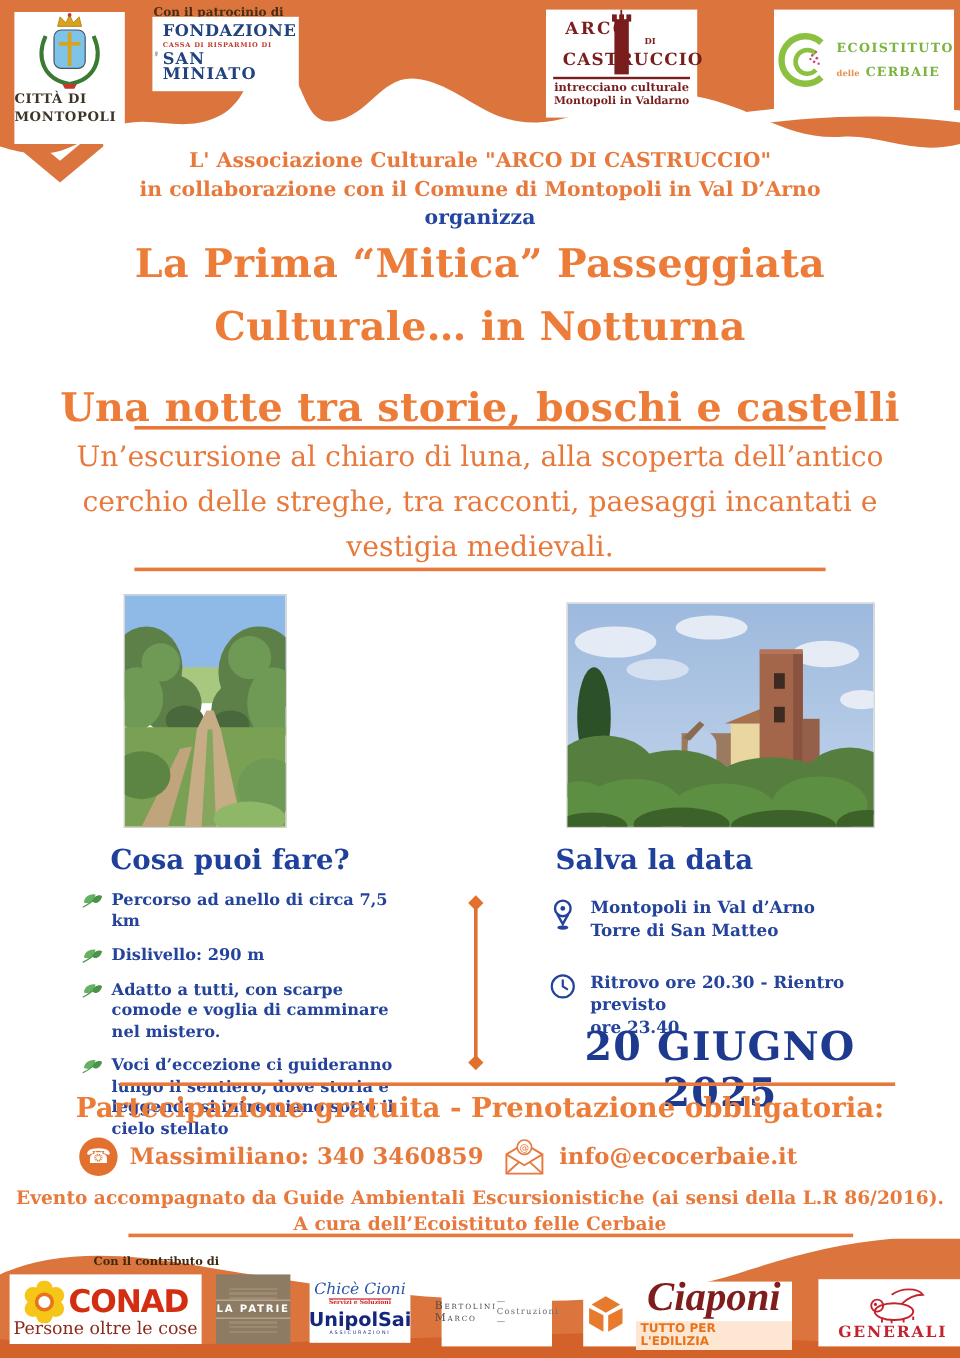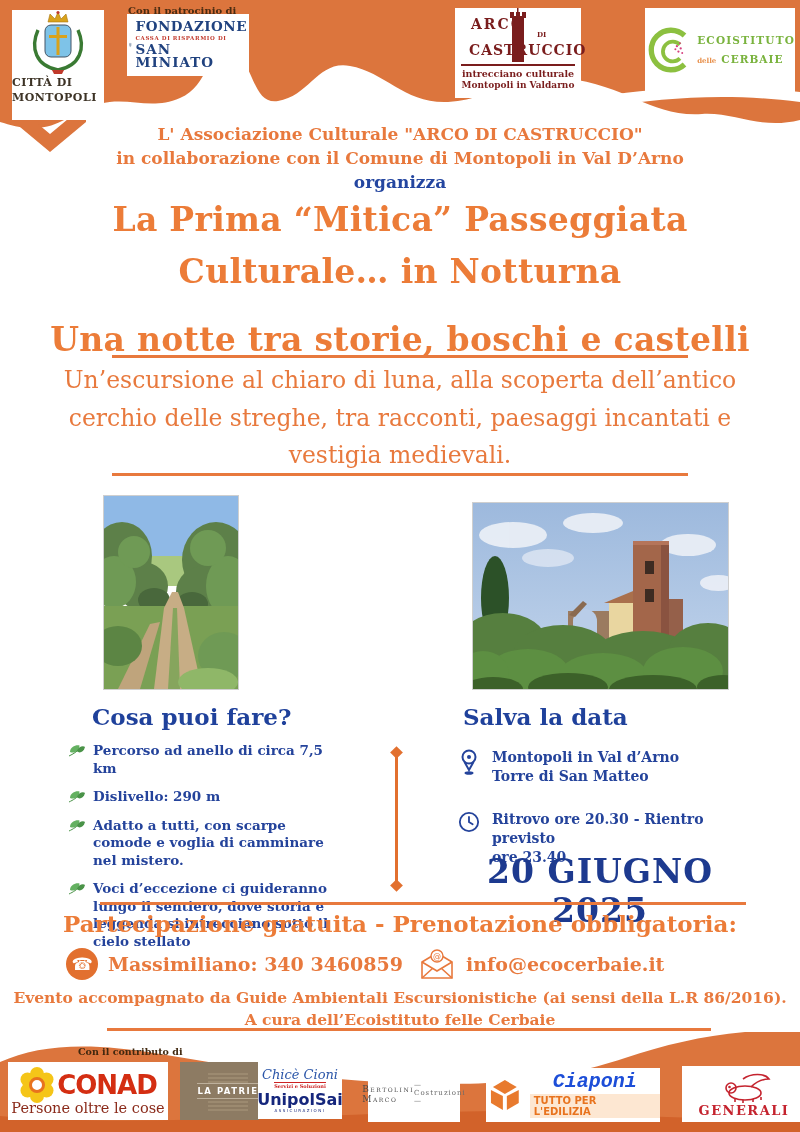--- a/index.html
+++ b/index.html
@@ -55,35 +55,35 @@
     display:flex;align-items:center;justify-content:center;font-size:17px;font-family:"DejaVu Sans",sans-serif;}
   .note{width:800px;text-align:center;font-size:15.5px;font-weight:bold;color:#E8793D;}
   
   #footer-svg{position:absolute;left:0;top:1032px;z-index:1;}
   #contribution{top:1046px;left:78px;font-size:9.5px;font-weight:bold;color:#40280f;z-index:2;}
   .sp-card{position:absolute;background:#fff;z-index:2;display:flex;align-items:center;justify-content:center;}
   #sp-conad{top:1062px;left:8px;width:160px;height:58px;flex-direction:column;}
   .conad-row{display:flex;align-items:center;gap:2px;}
   .conad-name{font-family:"DejaVu Sans",sans-serif;font-size:26px;font-weight:bold;color:#d42e12;letter-spacing:-1px;}
   .conad-tag{font-size:14.5px;color:#8a2a1a;margin-top:-3px;}
-  #sp-patrie{top:1062px;left:180px;width:62px;height:58px;background:#8d7b63;flex-direction:column;padding-left:17px;}
+  #sp-patrie{top:1062px;left:180px;width:62px;height:58px;background:#8d7b63;flex-direction:column;}
   .patrie-name{color:#fff;font-family:"DejaVu Sans",sans-serif;font-size:8.5px;font-weight:bold;letter-spacing:1.5px;
     border-top:1px solid #bdb09c;border-bottom:1px solid #bdb09c;padding:2px 0;}
   .patrie-pat{width:40px;height:12px;background:repeating-linear-gradient(0deg,#9c8a70 0 2px,#8d7b63 2px 4px);}
   #sp-unipol{top:1062px;left:258px;width:84px;height:57px;flex-direction:column;line-height:1;}
   .cioni-script{font-style:italic;font-size:13px;color:#2a55a8;}
   .cioni-sub{font-size:5px;color:#cc2222;font-weight:bold;border-top:1px solid #cc2222;padding-top:1px;margin:1px 0 3px;}
   .unipol-name{font-family:"DejaVu Sans",sans-serif;font-size:16px;font-weight:bold;color:#15267c;}
   .unipol-sub{font-family:"DejaVu Sans",sans-serif;font-size:4px;letter-spacing:1.5px;color:#15267c;margin-top:1px;}
   #sp-bertolini{top:1064px;left:368px;width:92px;height:58px;flex-direction:row;}
   .bert-name{font-size:9px;letter-spacing:1.5px;color:#4a4a4a;font-variant:small-caps;margin-top:2px;}
   .bert-sub{font-size:7px;letter-spacing:1px;color:#6a6a6a;}
   #sp-ciaponi{top:1068px;left:486px;width:174px;height:54px;gap:6px;}
   .ciap-col{display:flex;flex-direction:column;align-items:center;}
-  .ciap-name{font-family:Liberation Mono, monospace;font-style:italic;font-size:20px;font-weight:bold;color:#1d4ed8;line-height:1;}
+  .ciap-name{font-family:Liberation Serif, serif;font-style:italic;font-size:34px;font-weight:bold;color:#7f1d1d;line-height:1;}
   .ciap-tag{font-family:"DejaVu Sans",sans-serif;font-size:10px;font-weight:bold;color:#e8731e;background:#fde7d2;
     padding:1px 4px;margin-top:2px;}
   #sp-generali{top:1066px;left:682px;width:124px;height:56px;flex-direction:column;}
   .gen-name{font-size:13px;font-weight:bold;color:#c4232e;letter-spacing:1.5px;}
 </style>
 </head>
 <body>
 
 <div id="page">
 

